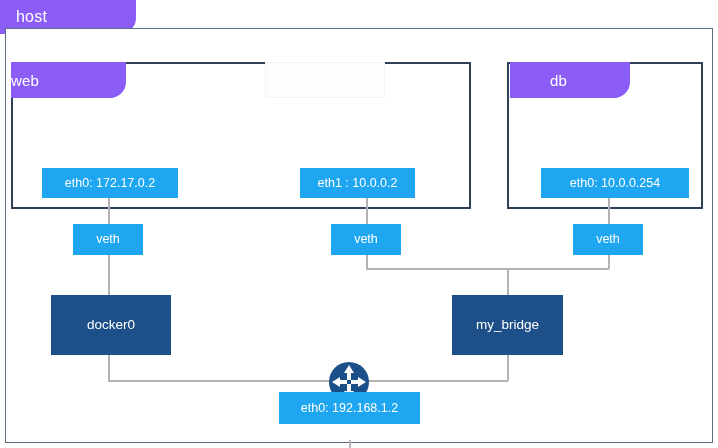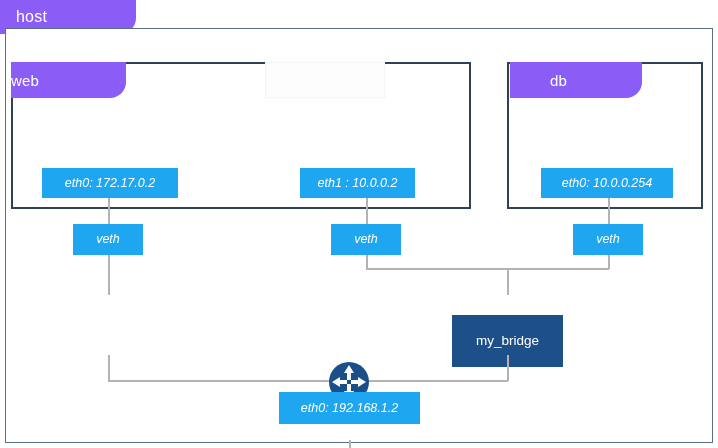--- a/index.html
+++ b/index.html
@@ -14,53 +14,53 @@
 
   
   .tab{position:absolute;background:#8b5cf6;color:#ffffff;
        display:flex;align-items:center;box-sizing:border-box;
        border-bottom-right-radius:16px;}
   .tab span{font-size:15px;line-height:1;letter-spacing:.2px;white-space:nowrap;}
 
   .tab-host{left:0;top:0;width:136px;height:34px;padding-left:16px;}
   .tab-host span{font-size:16px;}
   .tab-web{left:11px;top:62px;width:115px;height:36px;}
-  .tab-db{left:510px;top:62px;width:132px;height:36px;padding-left:40px;}
+  .tab-db{left:510px;top:62px;width:120px;height:36px;padding-left:40px;}
 
   
   .ns-box{position:absolute;border:2px solid #2e4156;background:transparent;
           box-sizing:border-box;}
   .ns-web{left:11px;top:62px;width:460px;height:147px;}
   .ns-db{left:507px;top:62px;width:196px;height:147px;}
 
   
   .ghost-rect{position:absolute;left:265px;top:62px;width:120px;height:36px;
               border:1px solid #f2f4f6;background:#fdfdfe;box-sizing:border-box;}
 
   
   .cyan-box{position:absolute;background:#1ea7f0;color:#ffffff;
             display:flex;align-items:center;justify-content:center;
-            box-sizing:border-box;font-style:italic;}
+            box-sizing:border-box;}
   .cyan-box span{font-size:12.5px;line-height:1;white-space:nowrap;}
 
   .if-web-eth0{left:42px;top:168px;width:136px;height:30px;}
   .if-web-eth1{left:300px;top:168px;width:115px;height:30px;}
-  .if-db-eth0{left:541px;top:168px;width:132px;height:30px;}
+  .if-db-eth0{left:541px;top:168px;width:148px;height:30px;}
   .veth-1{left:73px;top:224px;width:70px;height:31px;}
   .veth-2{left:331px;top:224px;width:70px;height:31px;}
   .veth-3{left:573px;top:224px;width:70px;height:31px;}
   .if-host-eth0{left:279px;top:392px;width:141px;height:32px;}
 
   
   .bridge-box{position:absolute;background:#1d4f88;color:#ffffff;
               display:flex;align-items:center;justify-content:center;
               box-sizing:border-box;}
   .bridge-box span{font-size:13.5px;line-height:1;white-space:nowrap;}
   .bridge-docker0{left:51px;top:295px;width:120px;height:60px;}
-  .bridge-mybridge{left:452px;top:295px;width:111px;height:52px;margin-top:20px;}
+  .bridge-mybridge{left:452px;top:295px;width:111px;height:60px;}
 
   
   .ln{position:absolute;background:#b3b3b3;}
   .ln-v{width:1.5px;}
   .ln-h{height:1.5px;}
 
   
   .router{position:absolute;left:327px;top:360px;width:44px;height:44px;}
   .router svg{display:block;width:44px;height:44px;}
 </style>
@@ -110,20 +110,23 @@
     <span>veth</span>
   </div>
 
   <div class="ln ln-v" style="left:108px;top:255px;height:40px;"></div>
 
   <div class="ln ln-v" style="left:366px;top:255px;height:14px;"></div>
   <div class="ln ln-v" style="left:608px;top:255px;height:14px;"></div>
   <div class="ln ln-h" style="left:366px;top:268px;width:243px;"></div>
   <div class="ln ln-v" style="left:507px;top:268px;height:27px;"></div>
 
+  <div class="bridge-box bridge-docker0">
+    <span>docker0</span>
+  </div>
   <div class="bridge-box bridge-mybridge">
     <span>my_bridge</span>
   </div>
 
   <div class="ln ln-v" style="left:108px;top:355px;height:26px;"></div>
   <div class="ln ln-h" style="left:108px;top:380px;width:222px;"></div>
   <div class="ln ln-v" style="left:507px;top:355px;height:26px;"></div>
   <div class="ln ln-h" style="left:368px;top:380px;width:140px;"></div>
 
   <div class="router">

